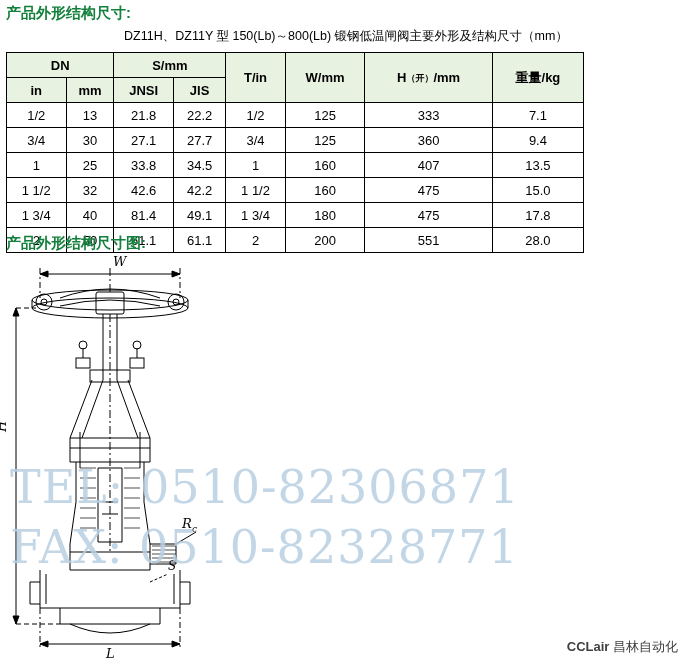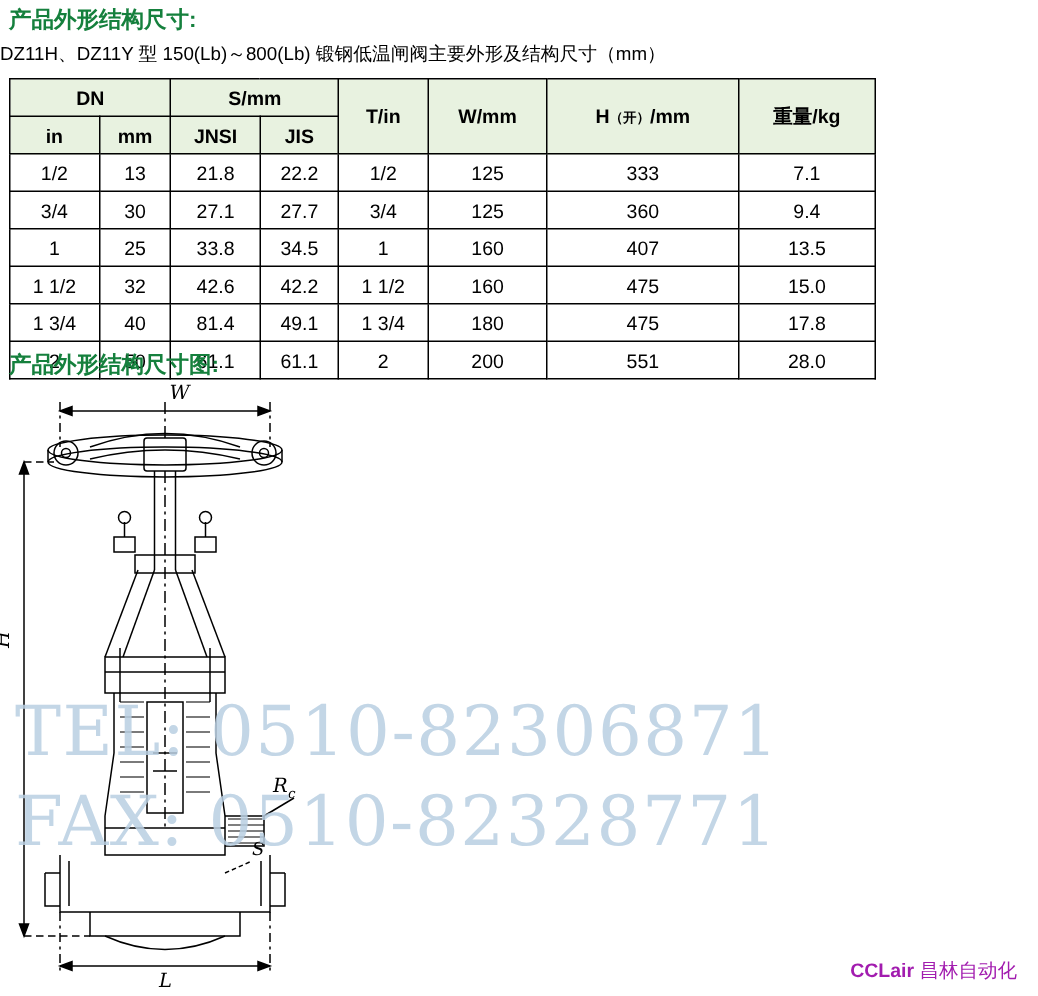--- a/index.html
+++ b/index.html
@@ -19,20 +19,21 @@
     margin:0;
     padding:0;
   }
   #title-1{position:absolute;left:6px;top:4px;}
   #title-2{position:absolute;left:6px;top:234px;}
 
   .table-caption{
     position:absolute;
     left:0;top:28px;
     width:692px;
+    text-align:center;
     font-size:12.5px;
     color:#000;
   }
 
   table.spec{
     position:absolute;
     left:6px;top:52px;
     border-collapse:collapse;
     width:578px;
     background:#fff;
@@ -72,21 +73,21 @@
     white-space:nowrap;
     pointer-events:none;
   }
   #wm1{top:460px;left:10px;}
   #wm2{top:520px;left:10px;}
 
   .brand{
     position:absolute;
     right:14px;bottom:8px;
     font-size:13px;
-    color:#a21caf;
+    color:#404040;
     font-family:"Liberation Sans", sans-serif;
   }
   .brand .en{font-weight:bold;}
 </style>
 </head>
 <body>
 
 <div class="page">
 
   <h2 class="section-title" id="title-1">产品外形结构尺寸:</h2>

